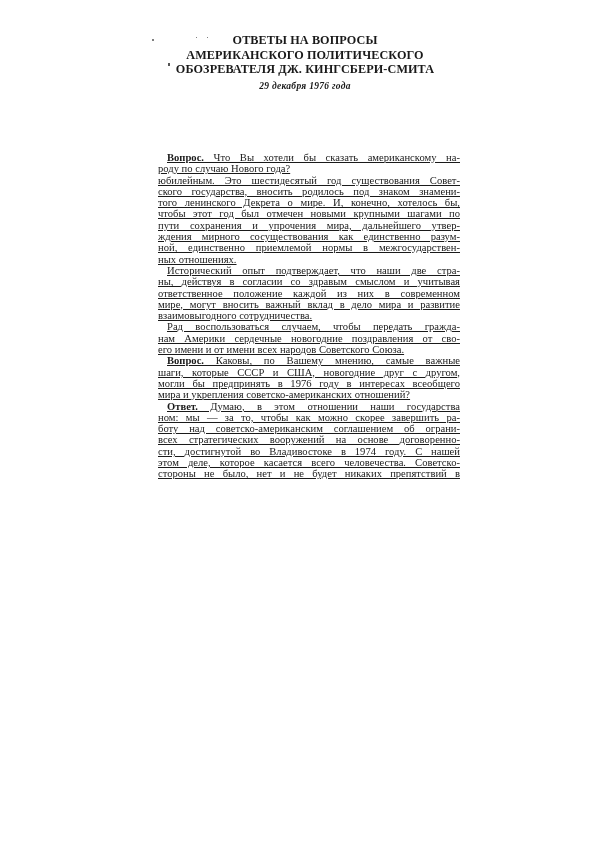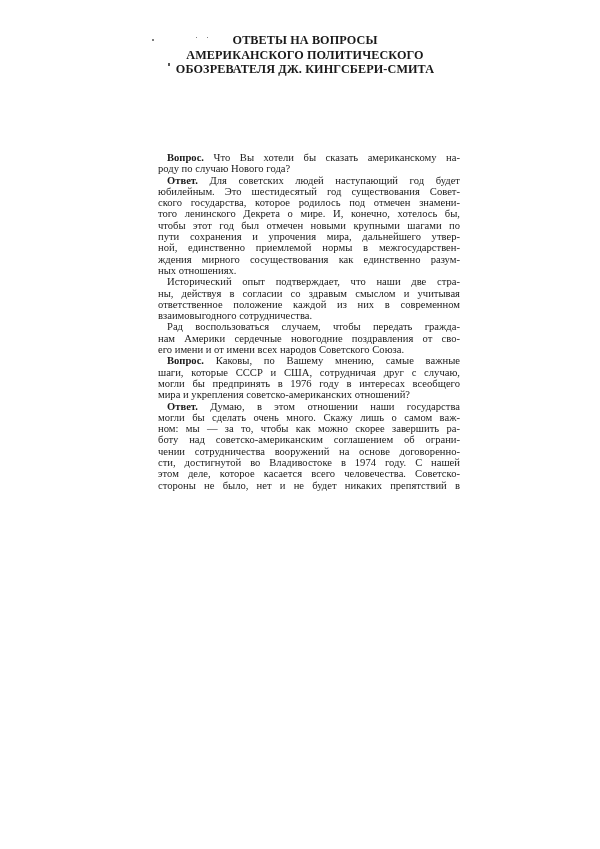--- a/index.html
+++ b/index.html
@@ -70,21 +70,21 @@
       text-align-last: justify;
       white-space: nowrap;
       overflow: hidden;
     }
     .para .line.last {
       text-align-last: left;
     }
     .para .line.first {
       padding-left: 9px;
     }
-    .para { text-indent: 0; }
+    .para { text-indent: 0; text-decoration: underline; }
     .lead {
       font-weight: bold;
     }
     .page-number {
       position: absolute;
       left: 0;
       width: 600px;
       top: 495px;
       text-align: center;
       font-size: 10px;
@@ -98,67 +98,67 @@
 
   <span class="speck" style="left:152px;top:39px;"></span>
   <span class="speck" style="left:196px;top:37px;width:1px;height:1px;"></span>
   <span class="speck" style="left:207px;top:37px;width:1px;height:1px;"></span>
   <span class="speck" style="left:168px;top:63px;width:2px;height:3px;border-radius:0;"></span>
 
   <div class="title-block">
     <div class="title-line">ОТВЕТЫ НА ВОПРОСЫ</div>
     <div class="title-line">АМЕРИКАНСКОГО ПОЛИТИЧЕСКОГО</div>
     <div class="title-line">ОБОЗРЕВАТЕЛЯ ДЖ. КИНГСБЕРИ-СМИТА</div>
+    <div class="dateline">29 декабря 1976 года</div>
   </div>
 
   <div class="body-text">
 
     <p class="para">
       <span class="line first"><span class="lead">Вопрос.</span><span> Что Вы хотели бы сказать американскому на-</span></span>
       <span class="line last">роду по случаю Нового года?</span>
     </p>
 
     <p class="para">
-      <span class="line first"><span class="lead">Ответ.</span><span> Для советских людей наступающий год будет</span></span>
       <span class="line">юбилейным. Это шестидесятый год существования Совет-</span>
-      <span class="line">ского государства, которое родилось под отмечен знамени-</span>
+      <span class="line">ского государства, вносить родилось под знаком знамени-</span>
       <span class="line">того ленинского Декрета о мире. И, конечно, хотелось бы,</span>
       <span class="line">чтобы этот год был отмечен новыми крупными шагами по</span>
       <span class="line">пути сохранения и упрочения мира, дальнейшего утвер-</span>
+      <span class="line">ждения мирного сосуществования как единственно разум-</span>
       <span class="line">ной, единственно приемлемой нормы в межгосударствен-</span>
-      <span class="line">ждения мирного сосуществования как единственно разум-</span>
       <span class="line last">ных отношениях.</span>
     </p>
 
     <p class="para">
       <span class="line first">Исторический опыт подтверждает, что наши две стра-</span>
       <span class="line">ны, действуя в согласии со здравым смыслом и учитывая</span>
       <span class="line">ответственное положение каждой из них в современном</span>
+      <span class="line">мире, могут вносить важный вклад в дело мира и развитие</span>
       <span class="line last">взаимовыгодного сотрудничества.</span>
     </p>
 
     <p class="para">
       <span class="line first">Рад воспользоваться случаем, чтобы передать гражда-</span>
       <span class="line">нам Америки сердечные новогодние поздравления от сво-</span>
       <span class="line last">его имени и от имени всех народов Советского Союза.</span>
     </p>
 
     <p class="para">
       <span class="line first"><span class="lead">Вопрос.</span><span> Каковы, по Вашему мнению, самые важные</span></span>
-      <span class="line">шаги, которые СССР и США, сотрудничая друг с случаю,</span>
+      <span class="line">шаги, которые СССР и США, новогодние друг с другом,</span>
       <span class="line">могли бы предпринять в 1976 году в интересах всеобщего</span>
       <span class="line last">мира и укрепления советско-американских отношений?</span>
     </p>
 
     <p class="para">
       <span class="line first"><span class="lead">Ответ.</span><span> Думаю, в этом отношении наши государства</span></span>
-      <span class="line">могли бы сделать очень много. Скажу лишь о самом важ-</span>
       <span class="line">ном: мы — за то, чтобы как можно скорее завершить ра-</span>
       <span class="line">боту над советско-американским соглашением об ограни-</span>
-      <span class="line">чении сотрудничества вооружений на основе договоренно-</span>
+      <span class="line">всех стратегических вооружений на основе договоренно-</span>
       <span class="line">сти, достигнутой во Владивостоке в 1974 году. С нашей</span>
       <span class="line">этом деле, которое касается всего человечества. Советско-</span>
       <span class="line">стороны не было, нет и не будет никаких препятствий в</span>
     </p>
 
   </div>
 
 
 </div>
 

